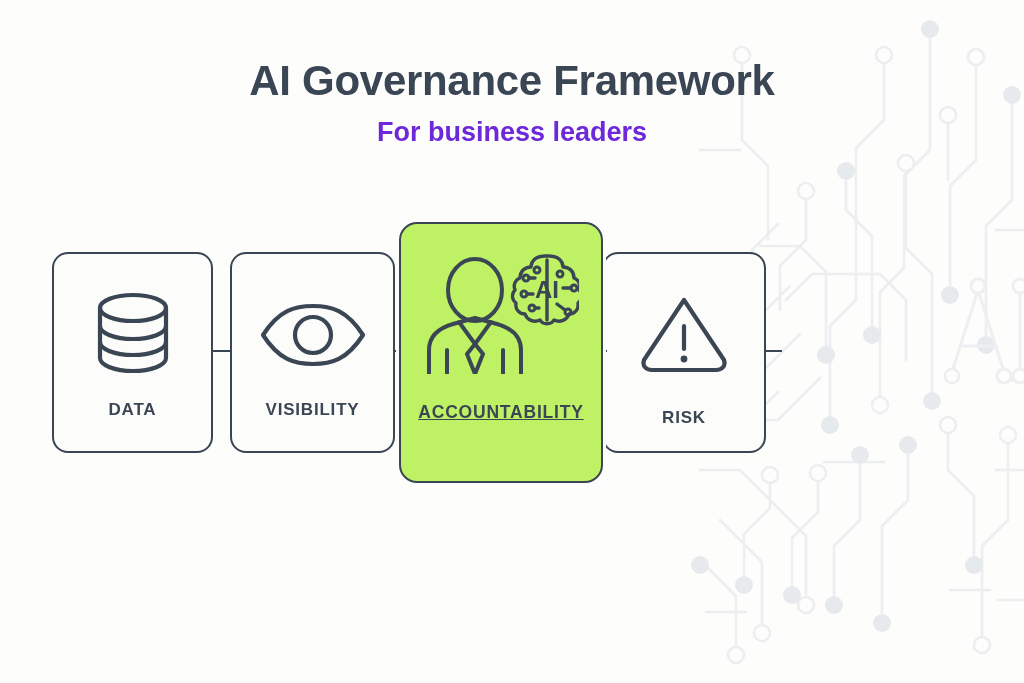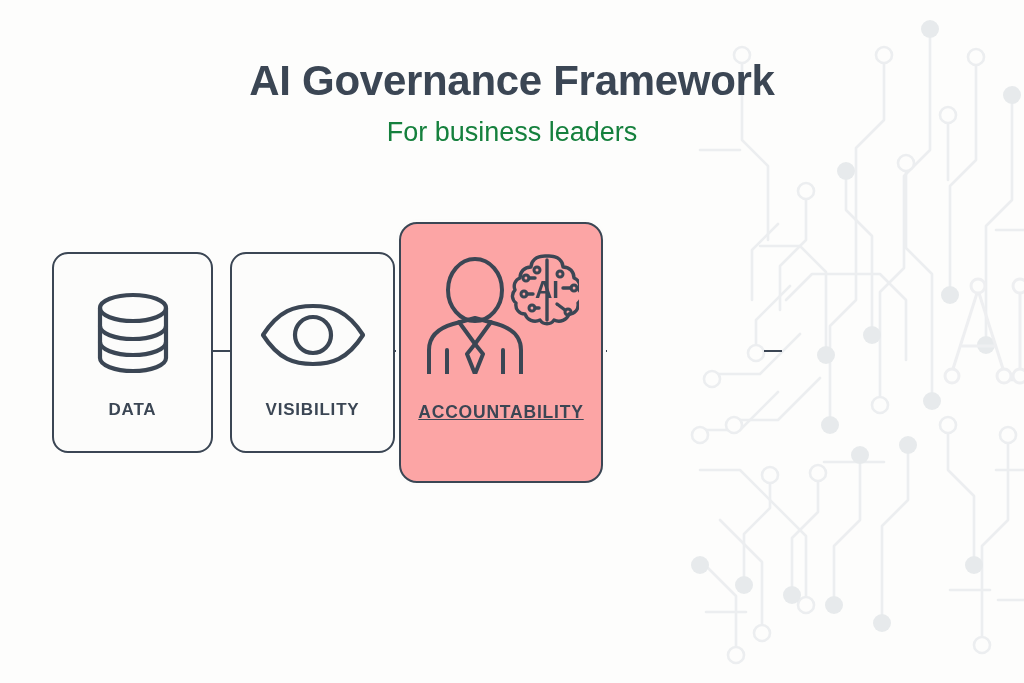--- a/index.html
+++ b/index.html
@@ -40,22 +40,22 @@
   #title {
     font-size: 42px;
     font-weight: bold;
     color: #3b4654;
     letter-spacing: -0.3px;
     line-height: 1.1;
     margin: 0;
   }
   #subtitle {
     font-size: 27px;
-    font-weight: normal;
-    color: #15803d;
+    font-weight: bold;
+    color: #6d28d9;
     margin: 14px 0 0 0;
     line-height: 1.1;
   }
 
   
   #diagram {
     position: absolute;
     left: 0;
     top: 0;
     width: 1024px;
@@ -68,21 +68,21 @@
     border: 2.4px solid #3b4654;
     border-radius: 16px;
     background: #fcfcfb;
     display: flex;
     flex-direction: column;
     align-items: center;
     justify-content: flex-start;
   }
   .card.featured {
     border-radius: 18px;
-    background: #fca5a5;
+    background: #bef264;
     z-index: 5;
     box-shadow: 0 0 0 3px #fcfcfb;
   }
 
   .card-icon {
     display: flex;
     align-items: center;
     justify-content: center;
     width: 100%;
   }
@@ -291,16 +291,28 @@
             <circle cx="137" cy="22" r="3"></circle>
             <circle cx="114" cy="18" r="3"></circle>
           </g>
 
           <text x="124" y="46" text-anchor="middle" font-family="Liberation Sans, sans-serif" font-size="24" font-weight="bold" fill="#3b4654">AI</text>
         </svg>
       </div>
       <div class="card-label" style="margin-top:28px;">ACCOUNTABILITY</div>
     </div>
 
+    <div class="card" style="left:602px; top:252px; width:164px; height:201px;">
+      <div class="card-icon" style="margin-top:40px; height:80px;">
+        <svg width="92" height="80" viewBox="0 0 92 80">
+          <g fill="none" stroke="#3b4654" stroke-width="4.2" stroke-linecap="round" stroke-linejoin="round">
+            <path d="M46 6 L86 66 C88 72 84 76 78 76 L14 76 C8 76 4 72 6 66 Z"></path>
+            <path d="M46 32 L46 55"></path>
+          </g>
+          <circle cx="46" cy="65" r="3.4" fill="#3b4654"></circle>
+        </svg>
+      </div>
+      <div class="card-label" style="margin-top:34px;">RISK</div>
+    </div>
 
 
   </div>
 </div>
 
 </body></html>

